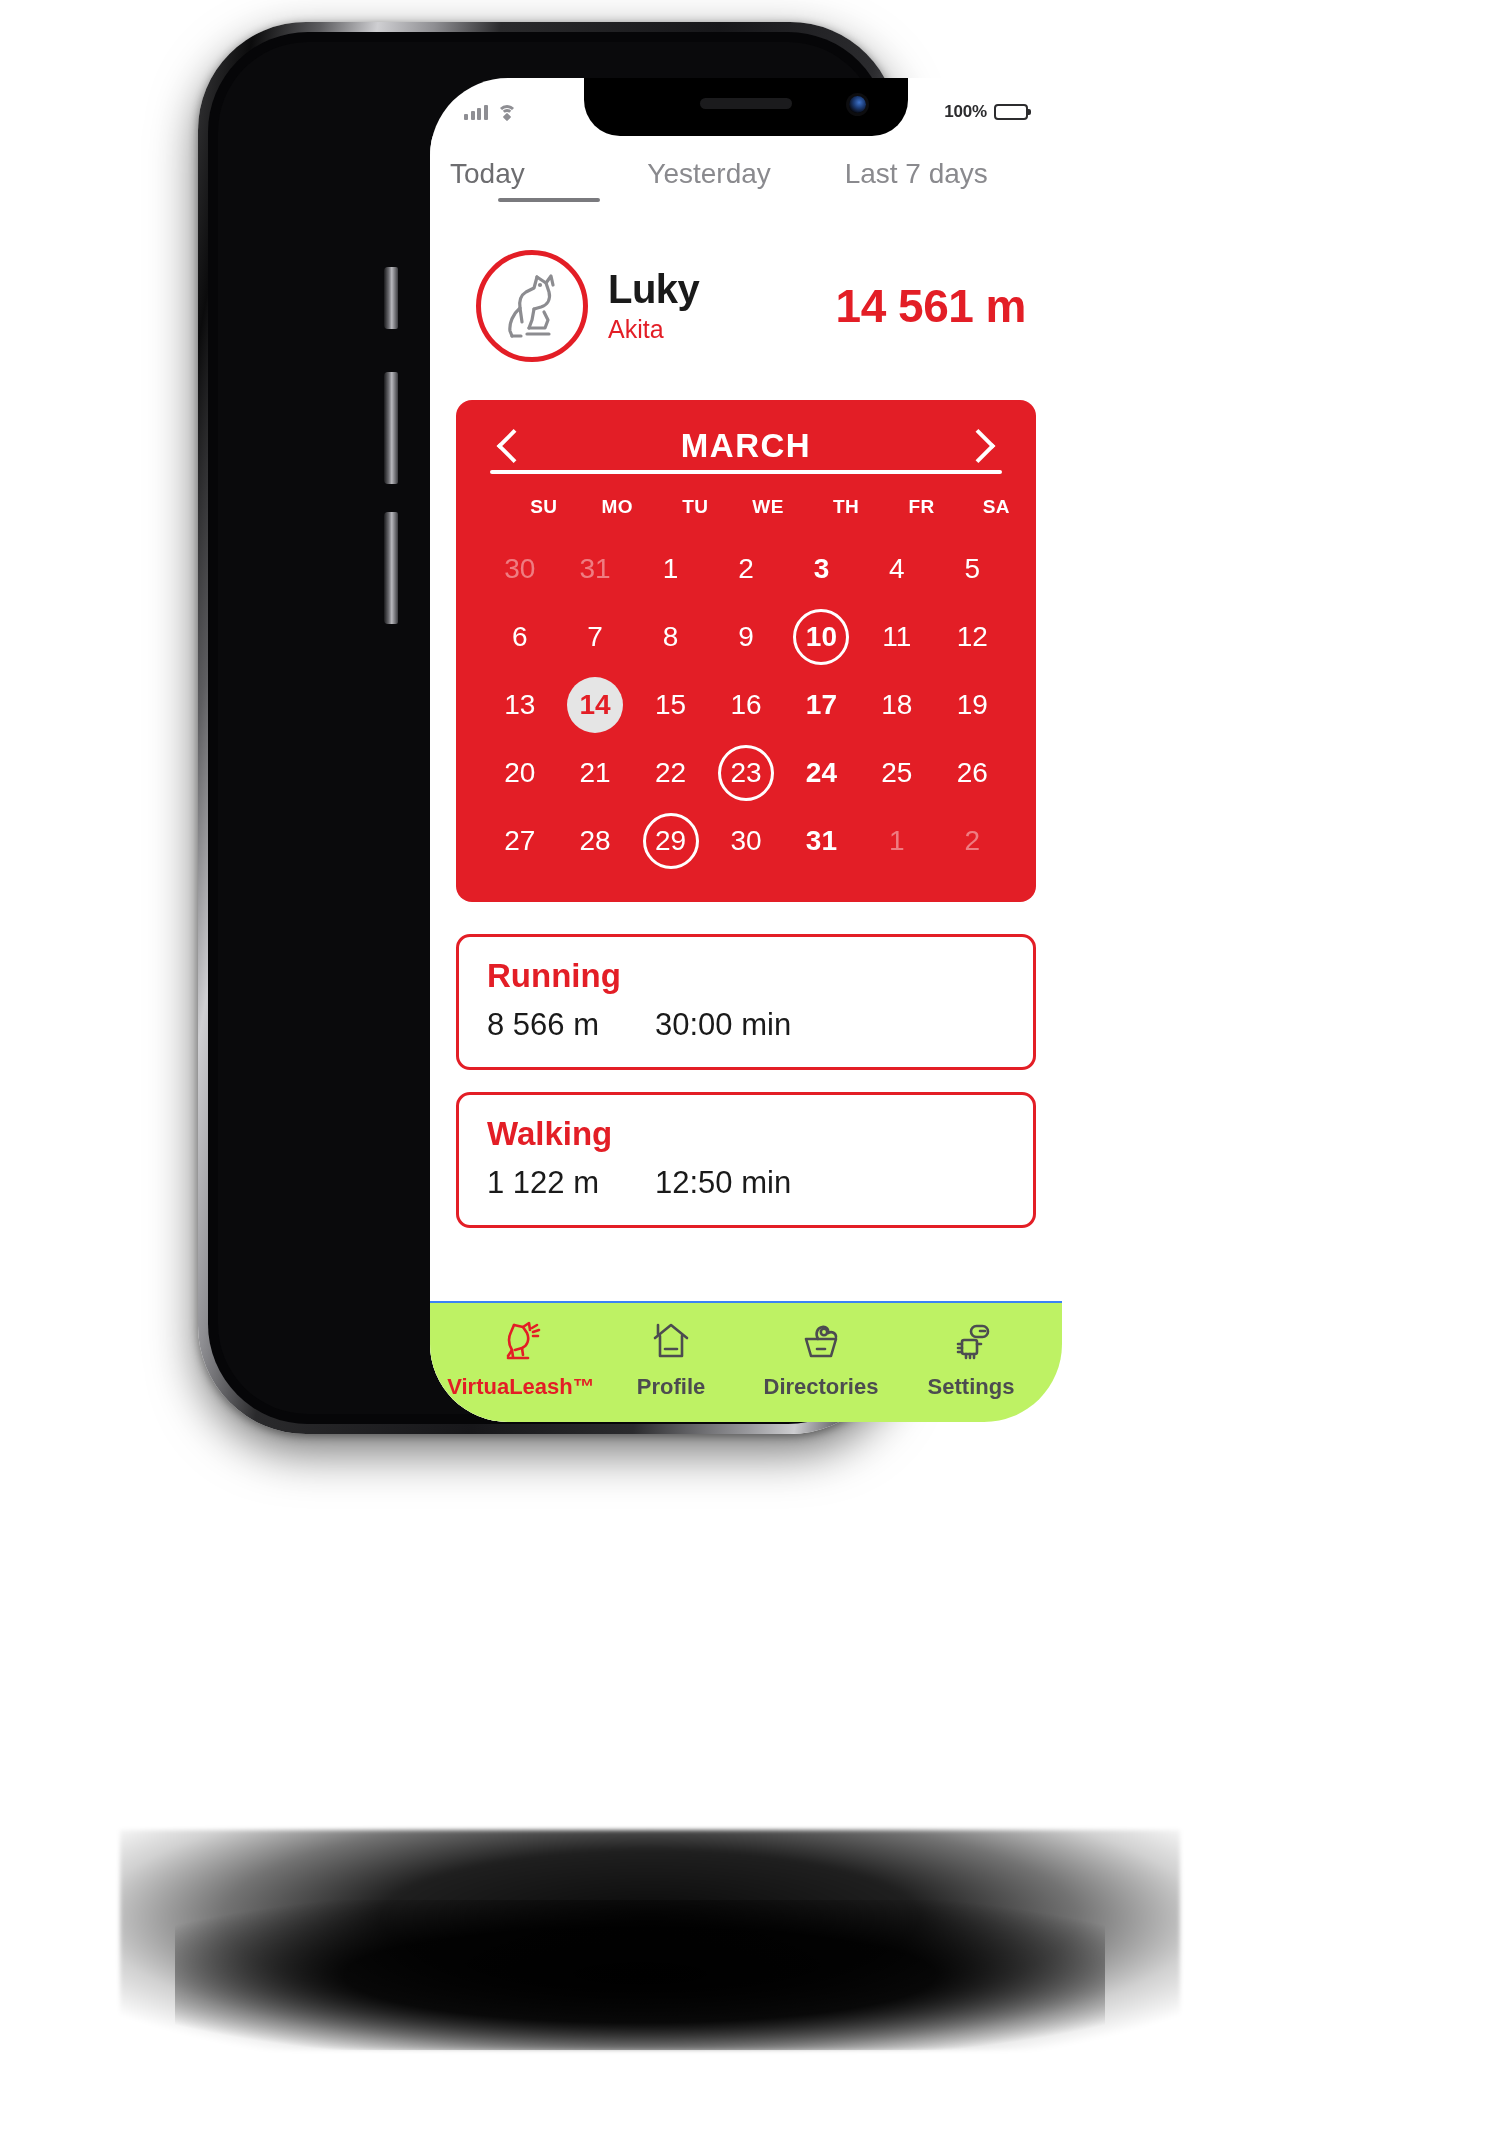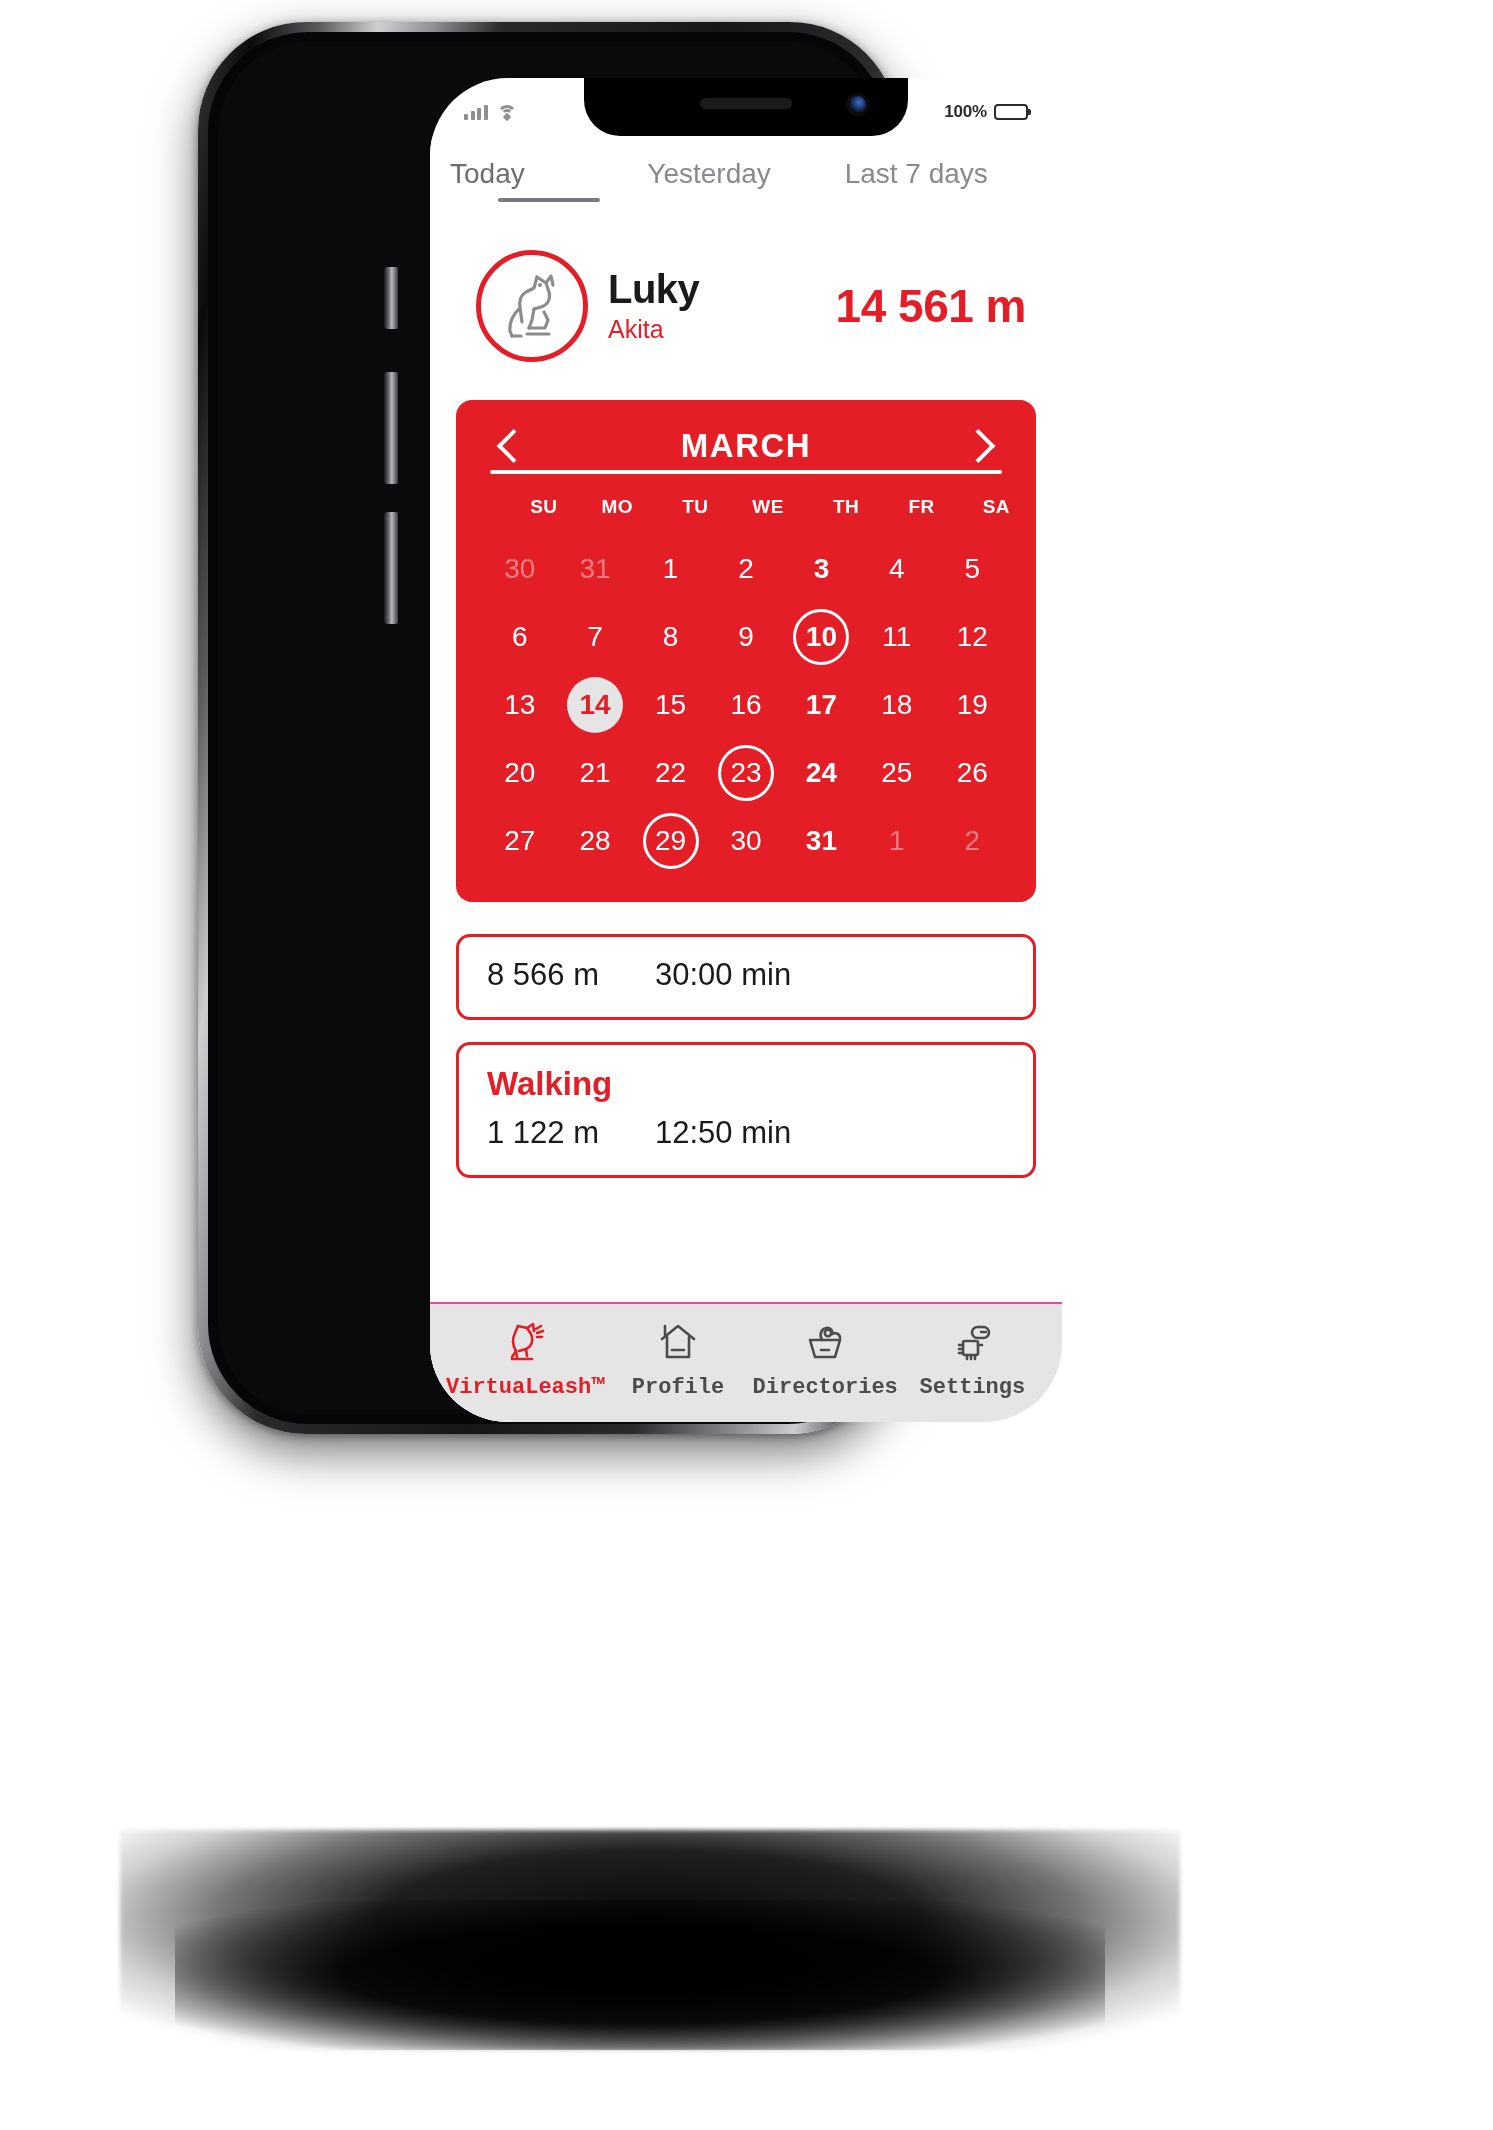--- a/index.html
+++ b/index.html
@@ -341,25 +341,24 @@
     font-size: 33px;
     font-weight: 700;
     margin-bottom: 12px;
   }
   .card-stats { display: flex; gap: 56px; }
   .card-stat { font-size: 31px; color: #1a1a1a; }
 
   
   .bottomnav {
     margin-top: auto;
-    border-top: 2px solid #ec4899;
+    border-top: 2px solid #3b82f6;
     display: flex;
     padding: 14px 16px 22px 16px;
-    background: #e5e5e5;
-    font-family: Liberation Mono, monospace;
+    background: #bef264;
   }
   .navitem {
     flex: 1;
     display: flex;
     flex-direction: column;
     align-items: center;
     gap: 9px;
     cursor: pointer;
   }
   .navicon { width: 52px; height: 48px; display: flex; align-items: center; justify-content: center; }
@@ -562,20 +561,21 @@
                 <div class="day-inner">1</div>
               </div>
               <div class="day muted">
                 <div class="day-inner">2</div>
               </div>
             </div>
         </div>
 
         <div class="cards">
           <div class="card">
+            <div class="card-title">Running</div>
             <div class="card-stats">
               <div class="card-stat">8 566 m</div>
               <div class="card-stat">30:00 min</div>
             </div>
           </div>
           <div class="card">
             <div class="card-title">Walking</div>
             <div class="card-stats">
               <div class="card-stat">1 122 m</div>
               <div class="card-stat">12:50 min</div>

